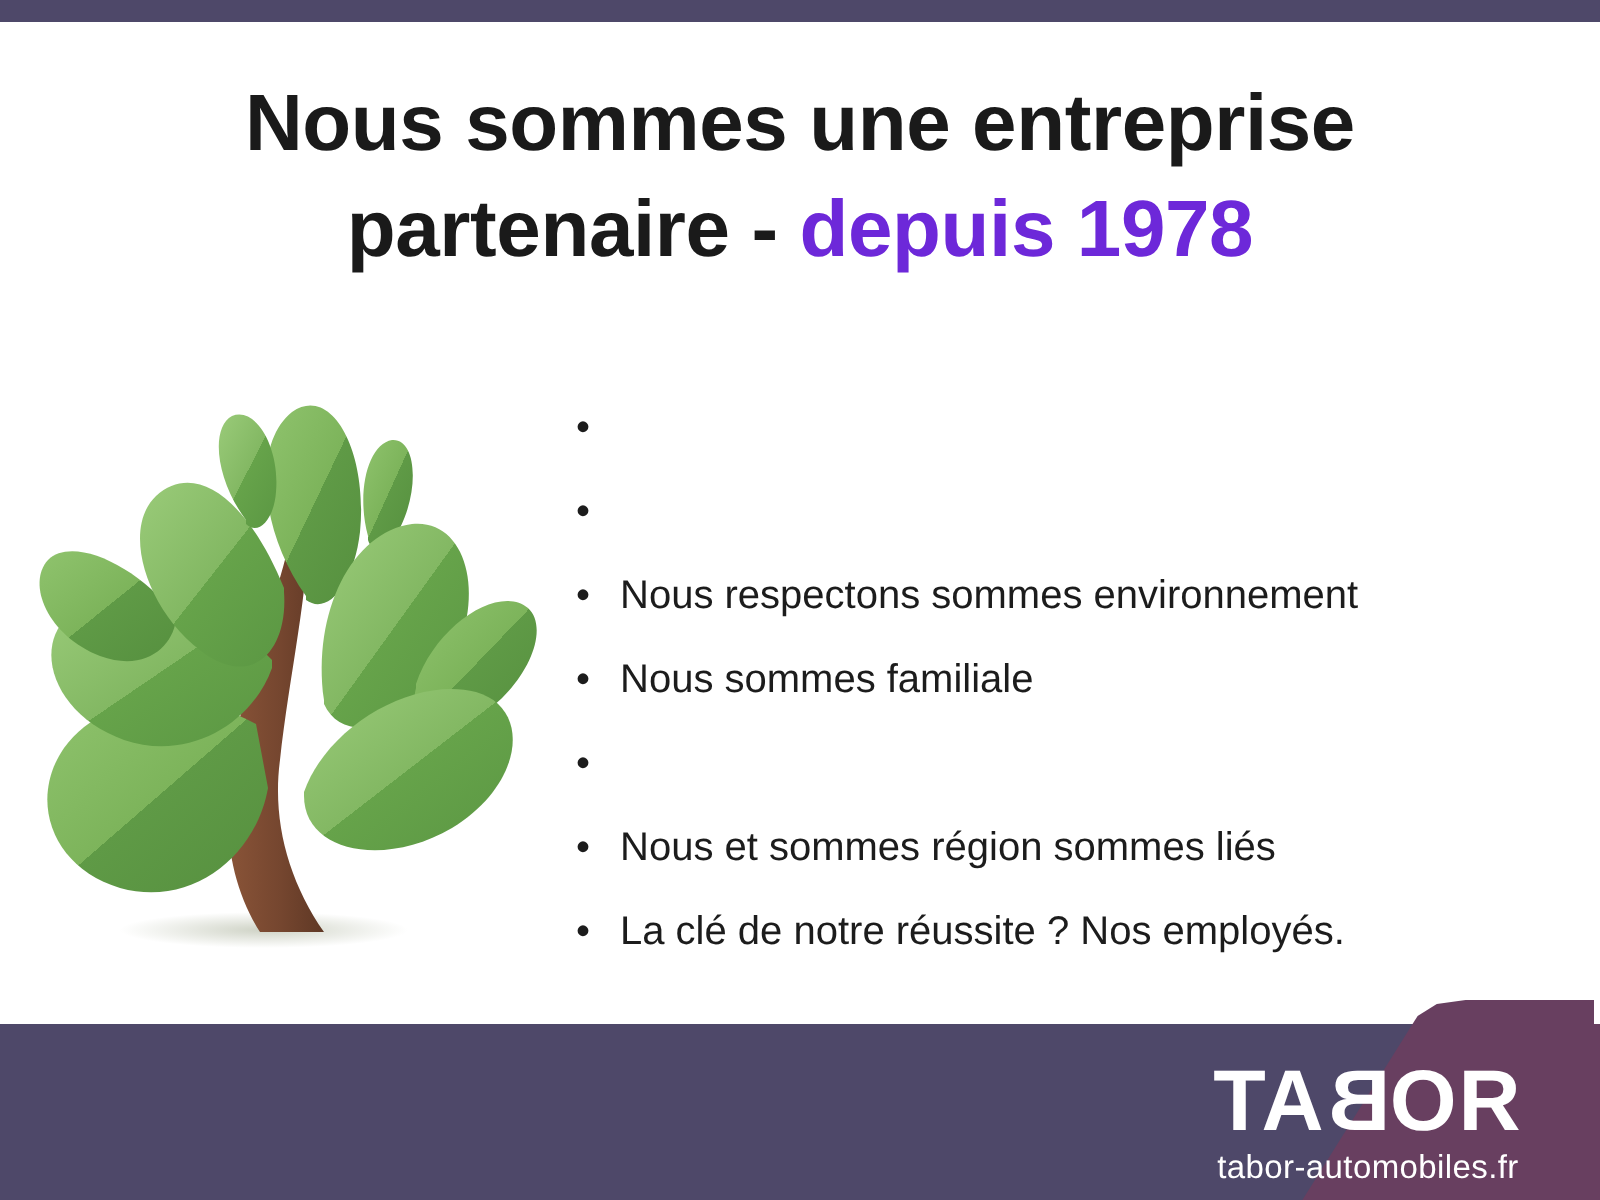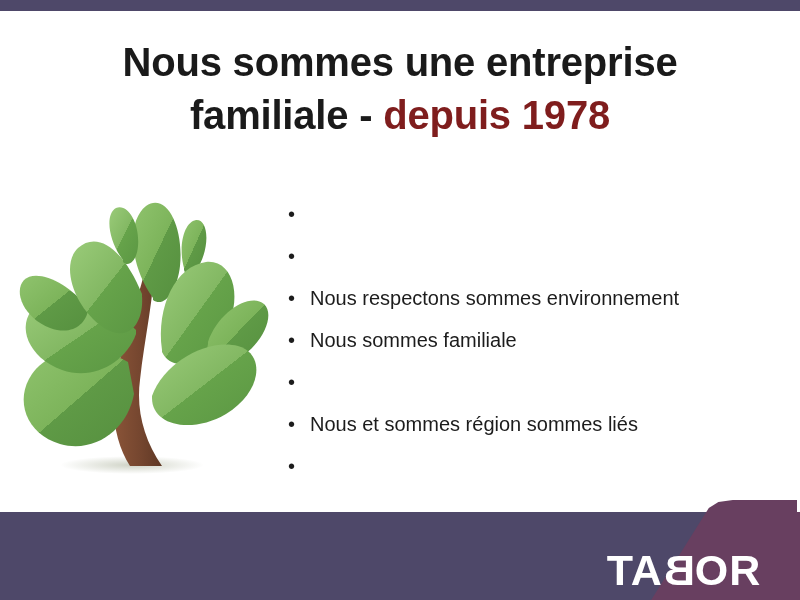--- a/index.html
+++ b/index.html
@@ -83,21 +83,21 @@
     top: 36px;
     width: 800px;
     text-align: center;
     font-size: 40px;
     font-weight: bold;
     line-height: 1.32;
     color: #1a1a1a;
     letter-spacing: -0.2px;
   }
   .heading .accent {
-    color: #7f1d1d;
+    color: #6d28d9;
   }
 
   
   .bullets {
     position: absolute;
     left: 286px;
     top: 193px;
     width: 480px;
     margin: 0;
     padding: 0;
@@ -132,21 +132,21 @@
 </style>
 </head>
 <body>
 
 <div id="slide">
 
   <div class="top-bar"></div>
 
   <div class="heading">
     <div>Nous sommes une entreprise</div>
-    <div><span>familiale - </span><span class="accent">depuis 1978</span></div>
+    <div><span>partenaire - </span><span class="accent">depuis 1978</span></div>
   </div>
 
   <div class="tree">
     <svg viewBox="0 0 268 300" width="268" height="300" aria-hidden="true">
       <defs>
         <linearGradient id="lf1" x1="0" y1="0" x2="1" y2="1">
           <stop offset="0%" stop-color="#8fc36d"></stop>
           <stop offset="50%" stop-color="#7db45b"></stop>
           <stop offset="50%" stop-color="#5f9a46"></stop>
           <stop offset="100%" stop-color="#56903f"></stop>
@@ -222,24 +222,26 @@
     </li>
     <li>
       <span class="dot">•</span>
     </li>
     <li>
       <span class="dot">•</span>
       <span>Nous et sommes région sommes liés</span>
     </li>
     <li>
       <span class="dot">•</span>
+      <span>La clé de notre réussite ? Nos employés.</span>
     </li>
   </ul>
 
   <div class="bottom-bar"></div>
   <div class="logo-panel"></div>
   <div class="edge-right"></div>
 
   <div class="logo-block">
     <span class="logo-word"><span>TA</span><span class="mirror-b">B</span><span>OR</span></span>
+    <span class="logo-url">tabor-automobiles.fr</span>
   </div>
 
 </div>
 
 </body></html>

